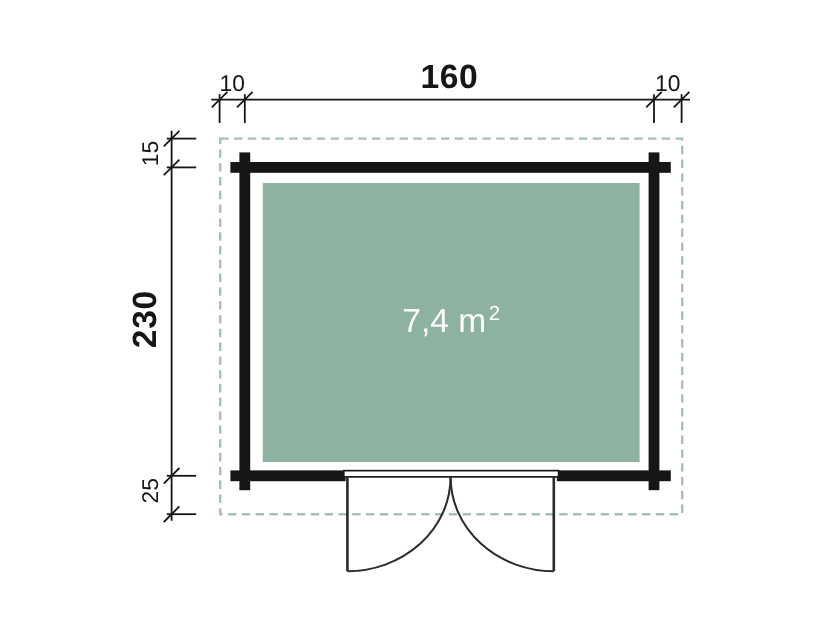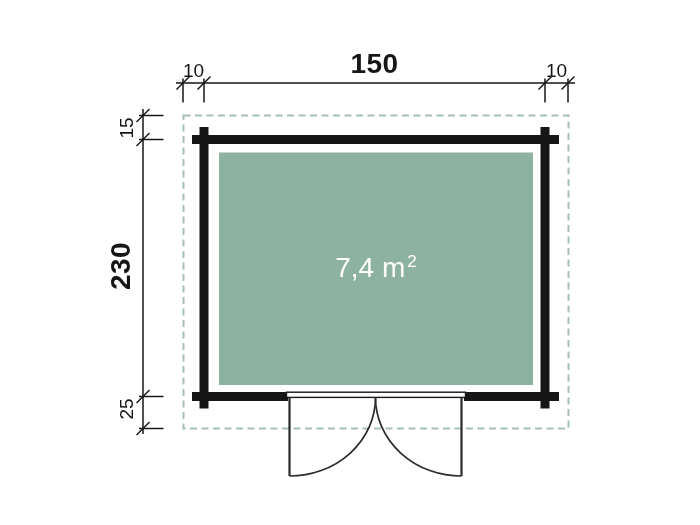--- a/index.html
+++ b/index.html
@@ -93,21 +93,21 @@
       <line class="dim" x1="136.5" y1="146" x2="149.5" y2="133"></line>
       <line class="dim" x1="139" y1="396.5" x2="163.5" y2="396.5"></line>
       <line class="dim" x1="136.5" y1="403" x2="149.5" y2="390"></line>
       <line class="dim" x1="139" y1="428.5" x2="163.5" y2="428.5"></line>
       <line class="dim" x1="136.5" y1="435" x2="149.5" y2="422"></line>
     </g>
   </svg>
 
   <div class="dim-label" style="left:193.5px;top:70px;">10</div>
 
-  <div class="dim-label big" style="left:374.5px;top:64px;">150</div>
+  <div class="dim-label big" style="left:374.5px;top:64px;">160</div>
 
   <div class="dim-label" style="left:556.5px;top:70px;">10</div>
 
   <div class="dim-label rot" style="left:126px;top:127.5px;">15</div>
 
   <div class="dim-label big rot" style="left:121px;top:266px;">230</div>
 
   <div class="dim-label rot" style="left:126px;top:409px;">25</div>
 
   <div class="area-label" style="left:376px;top:267px;">

